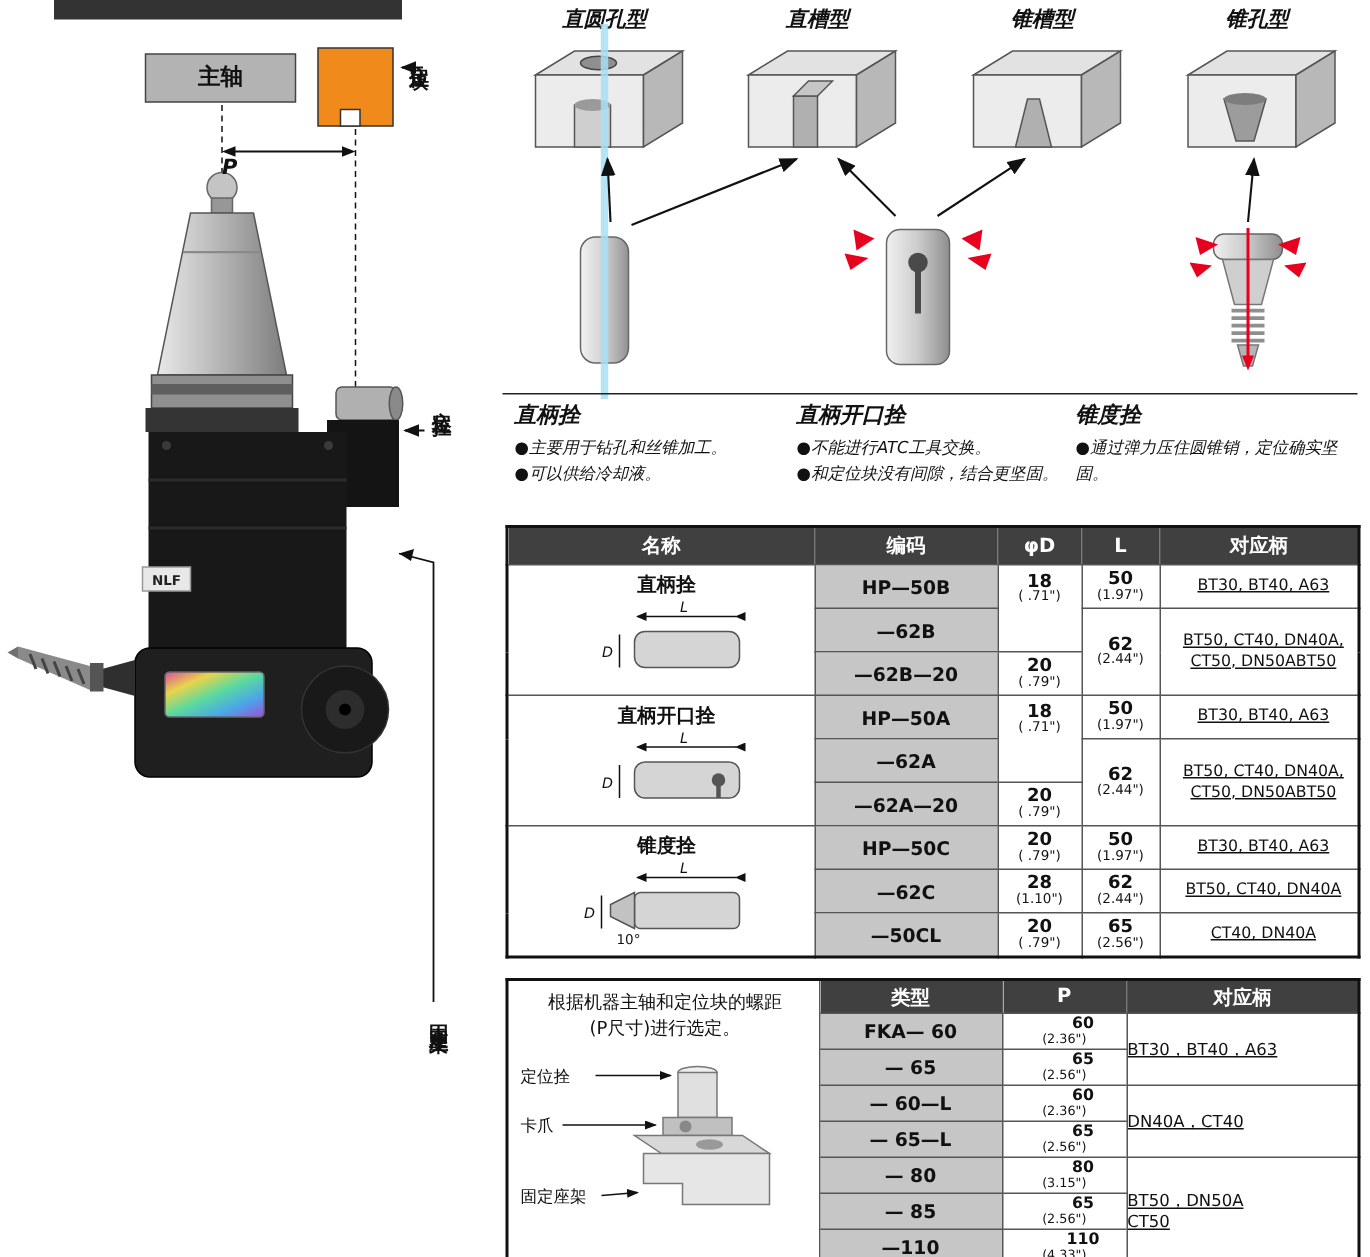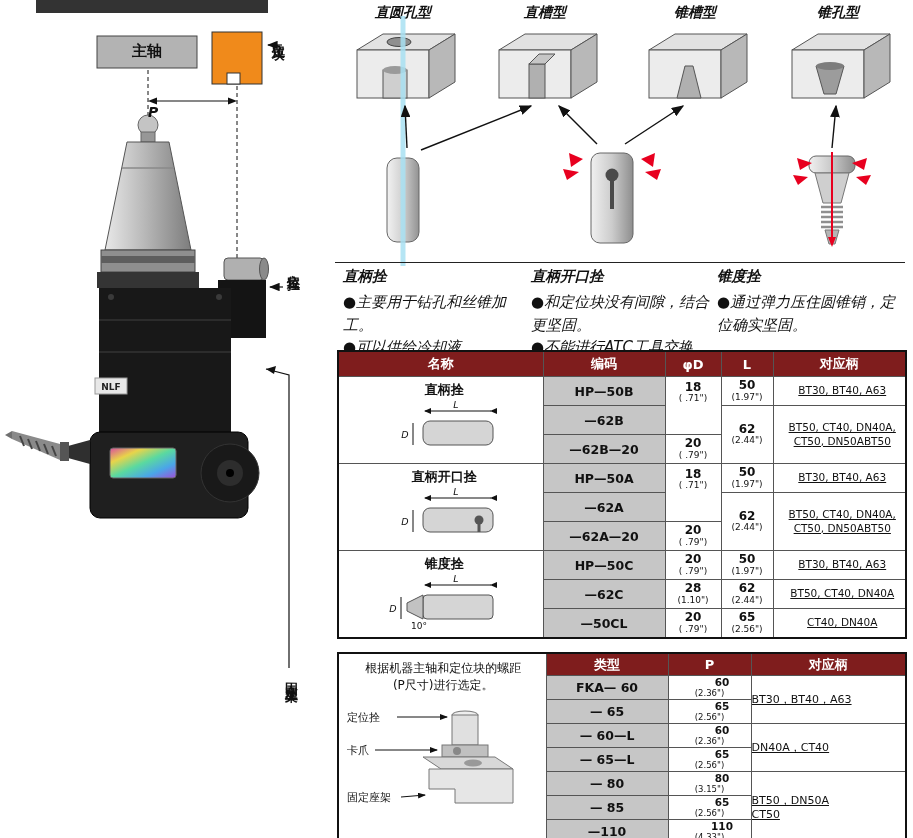--- a/index.html
+++ b/index.html
@@ -18,28 +18,28 @@
   .mount-lbl{left:283px;top:672px;}
   
   #rightsec{position:absolute;left:335px;top:0;width:578px;height:348px;font-style:italic;}
   .socklbl{position:absolute;top:4px;width:120px;text-align:center;font-size:14px;font-weight:bold;}
   .fig{position:absolute;top:26px;}
   .pinfig{position:absolute;}
   .overlay{position:absolute;left:0;top:0;}
   .rule{position:absolute;left:0;top:262px;width:570px;border-top:1px solid #222;}
   .desc{position:absolute;top:267px;}
   .desc-title{font-size:14.5px;font-weight:bold;margin-bottom:5px;}
-  .desc-b{font-size:15px;line-height:1.5;}
+  .desc-b{font-size:11px;line-height:1.5;}
   
   table{border-collapse:collapse;table-layout:fixed;position:absolute;background:#fff;}
   #t1{left:337px;top:350px;width:568px;}
   #t2{left:337px;top:652px;width:568px;}
   th,td{border:1px solid #555;padding:0;overflow:hidden;}
   #t1,#t2{border:2px solid #111;}
-  th{background:#7f1d1d;color:#fff;font-size:13px;font-weight:bold;height:24px;}
+  th{background:#404040;color:#fff;font-size:13px;font-weight:bold;height:24px;}
   #t2 th{height:21px;}
   #t1 td{height:28px;text-align:center;}
   #t2 td{height:23px;text-align:center;}
   td.codecell,#t2 td.typecell{background:#c6c6c6;font-weight:bold;font-size:12.5px;}
   td.namecell{vertical-align:top;text-align:left;background:#fff;}
   .grpname{font-size:13px;font-weight:bold;padding:4px 0 0 7px;}
   td.vtop{vertical-align:top;padding-top:4px;margin-left:30px;}
   .num{font-size:12px;font-weight:bold;line-height:1.1;}
   .inch{font-size:9px;line-height:1.1;}
   td.shankcell{font-size:10.5px;text-align:left;padding-left:6px;line-height:1.25;text-decoration:underline;}
@@ -235,22 +235,22 @@
 
     <div class="rule"></div>
 
     <div class="desc" style="left:8px;width:182px">
       <div class="desc-title">直柄拴</div>
       <div class="desc-b">●主要用于钻孔和丝锥加工。</div>
       <div class="desc-b">●可以供给冷却液。</div>
     </div>
     <div class="desc" style="left:196px;width:186px">
       <div class="desc-title">直柄开口拴</div>
+      <div class="desc-b">●不能进行ATC工具交换。</div>
       <div class="desc-b">●和定位块没有间隙，结合更坚固。</div>
-      <div class="desc-b">●不能进行ATC工具交换。</div>
     </div>
     <div class="desc" style="left:382px;width:188px">
       <div class="desc-title">锥度拴</div>
       <div class="desc-b">●通过弹力压住圆锥销，定位确实坚固。</div>
     </div>
   </div>
 
   <table id="t1">
     <colgroup>
         <col style="width:205px">

